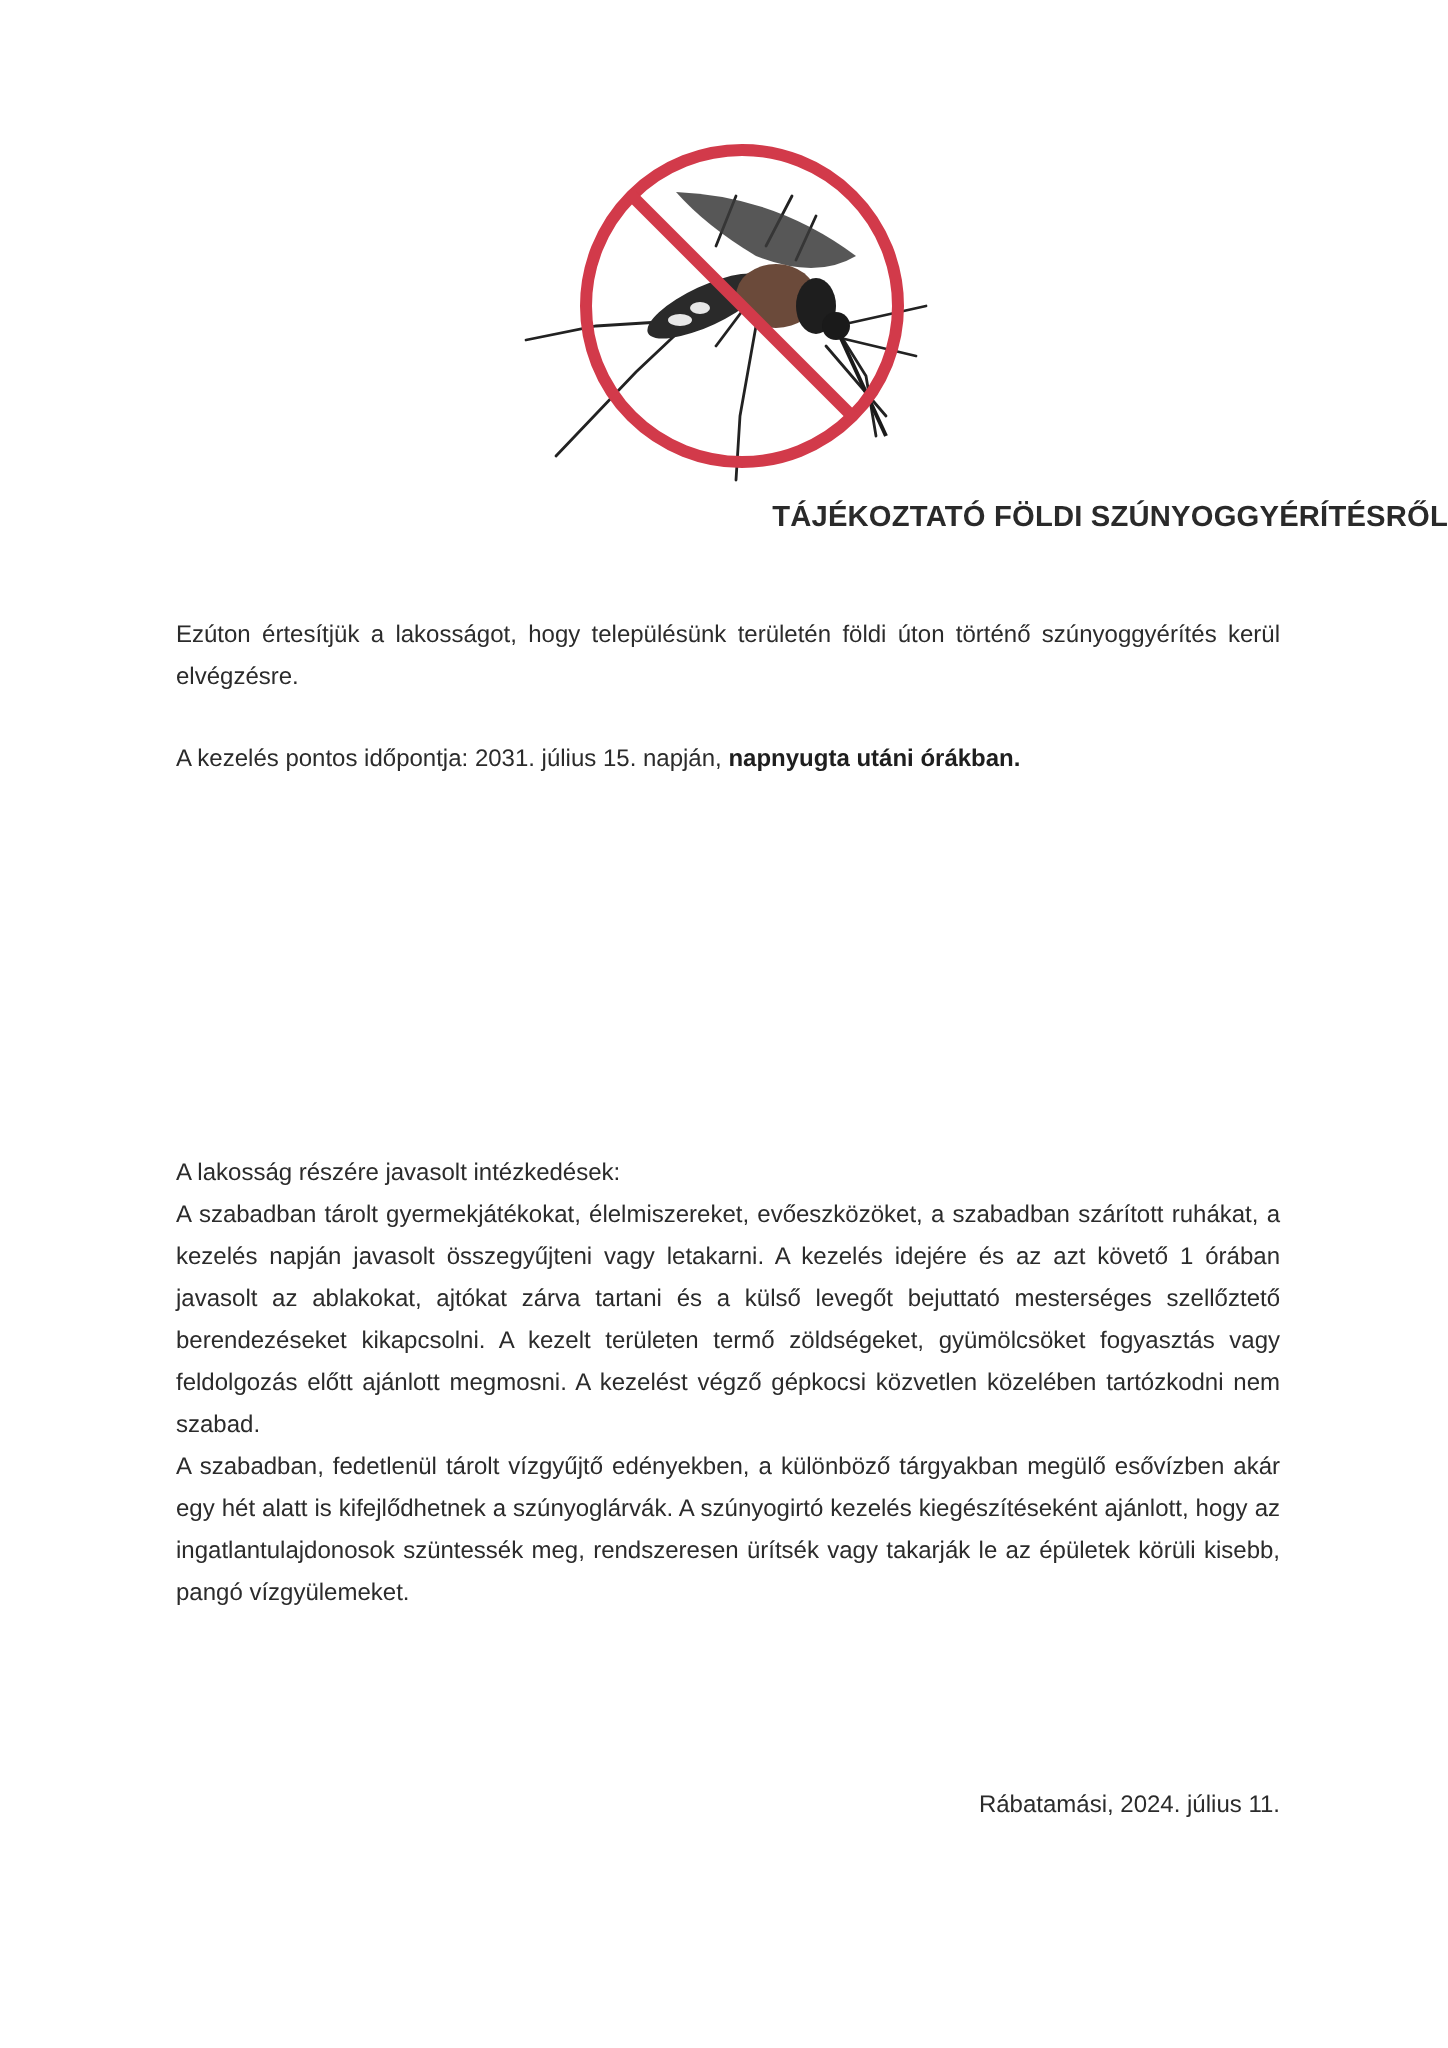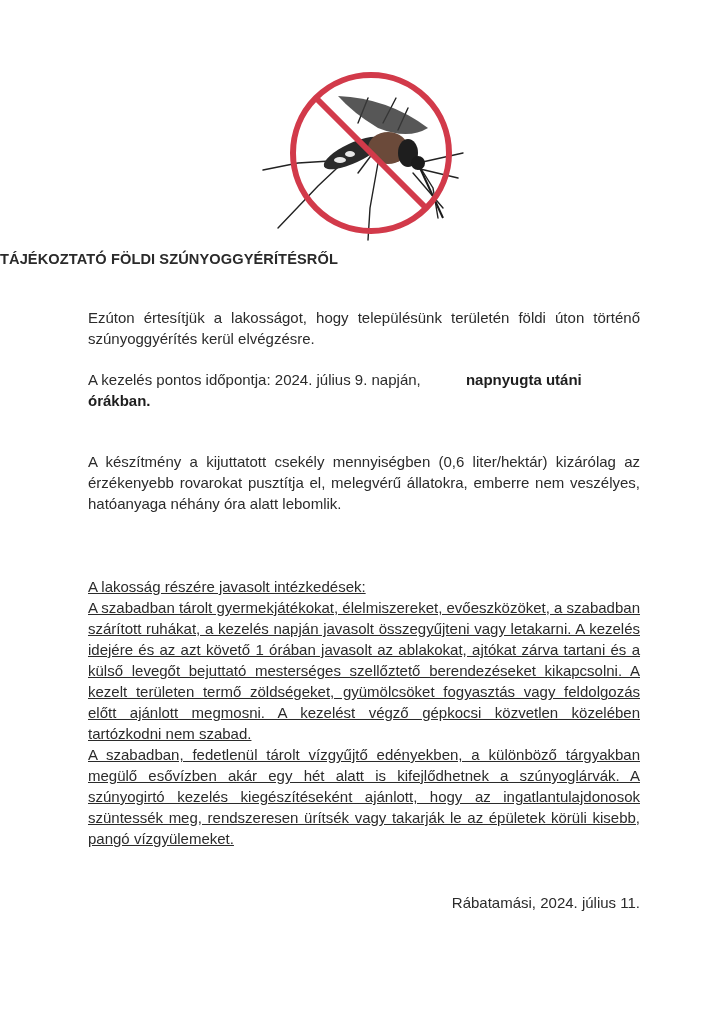--- a/index.html
+++ b/index.html
@@ -1,30 +1,30 @@
 <!DOCTYPE html>
 <html><head>
 <meta charset="utf-8">
 <style>
   html, body { margin: 0; padding: 0; background: #ffffff; }
   body { width: 724px; height: 1024px; position: relative; overflow: hidden;
          font-family: "Liberation Sans", sans-serif; color: #2a2a2a; }
   .logo { position: absolute; left: 258px; top: 68px; width: 215px; height: 180px; }
-  .title { position: absolute; left: 0; width: 724px; top: 251px; text-align: left;
+  .title { position: absolute; left: 0; width: 724px; top: 251px; text-align: right;
            font-weight: bold; font-size: 14.6px; letter-spacing: 0.1px; color: #2a2a2a; }
-  .body-text { position: absolute; left: 88px; width: 552px; font-size: 15px;
+  .body-text { position: absolute; left: 88px; width: 552px; font-size: 12px;
                line-height: 21px; text-align: justify; color: #2b2b2b; }
   .body-text p { margin: 0; }
   .last-left { text-align-last: left; }
   #p1 { top: 307px; }
   #p2 { top: 369px; }
   #p3 { top: 451px; }
-  #p4 { top: 576px; text-decoration: underline; }
+  #p4 { top: 576px; }
   #sig { top: 892px; }
-  b { font-weight: bold; color: #1e1e1e; margin-left: 41px; }
+  b { font-weight: bold; color: #1e1e1e; }
 </style>
 </head>
 <body>
 
 <div class="logo">
   <svg width="215" height="180" viewBox="0 0 215 180" xmlns="http://www.w3.org/2000/svg">
 
     <g stroke="#222" stroke-width="1.4" fill="none" stroke-linecap="round">
       <path d="M95 85 L60 118 L20 160"></path>
       <path d="M120 95 L112 140 L110 172"></path>
@@ -56,25 +56,24 @@
   </svg>
 </div>
 
 <div class="title">TÁJÉKOZTATÓ FÖLDI SZÚNYOGGYÉRÍTÉSRŐL</div>
 
 <div class="body-text last-left" id="p1">
   <p>Ezúton értesítjük a lakosságot, hogy településünk területén földi úton történő szúnyoggyérítés kerül elvégzésre.</p>
 </div>
 
 <div class="body-text" id="p2" style="text-align:left;">
-  <p><span>A kezelés pontos időpontja: 2024. július 9. napján, </span><b>napnyugta utáni órákban.</b></p>
+  <p><span>A kezelés pontos időpontja: 2031. július 15. napján, </span><b>napnyugta utáni órákban.</b></p>
 </div>
 
 <div class="body-text last-left" id="p3">
-  <p>A készítmény a kijuttatott csekély mennyiségben (0,6 liter/hektár) kizárólag az érzékenyebb rovarokat pusztítja el, melegvérű állatokra, emberre nem veszélyes, hatóanyaga néhány óra alatt lebomlik.</p>
 </div>
 
 <div class="body-text last-left" id="p4">
   <p style="text-align:left;">A lakosság részére javasolt intézkedések:</p>
   <p>A szabadban tárolt gyermekjátékokat, élelmiszereket, evőeszközöket, a szabadban szárított ruhákat, a kezelés napján javasolt összegyűjteni vagy letakarni. A kezelés idejére és az azt követő 1 órában javasolt az ablakokat, ajtókat zárva tartani és a külső levegőt bejuttató mesterséges szellőztető berendezéseket kikapcsolni. A kezelt területen termő zöldségeket, gyümölcsöket fogyasztás vagy feldolgozás előtt ajánlott megmosni. A kezelést végző gépkocsi közvetlen közelében tartózkodni nem szabad.</p>
   <p>A szabadban, fedetlenül tárolt vízgyűjtő edényekben, a különböző tárgyakban megülő esővízben akár egy hét alatt is kifejlődhetnek a szúnyoglárvák. A szúnyogirtó kezelés kiegészítéseként ajánlott, hogy az ingatlantulajdonosok szüntessék meg, rendszeresen ürítsék vagy takarják le az épületek körüli kisebb, pangó vízgyülemeket.</p>
 </div>
 
 <div class="body-text" id="sig" style="text-align:right;">Rábatamási, 2024. július 11.</div>
 

